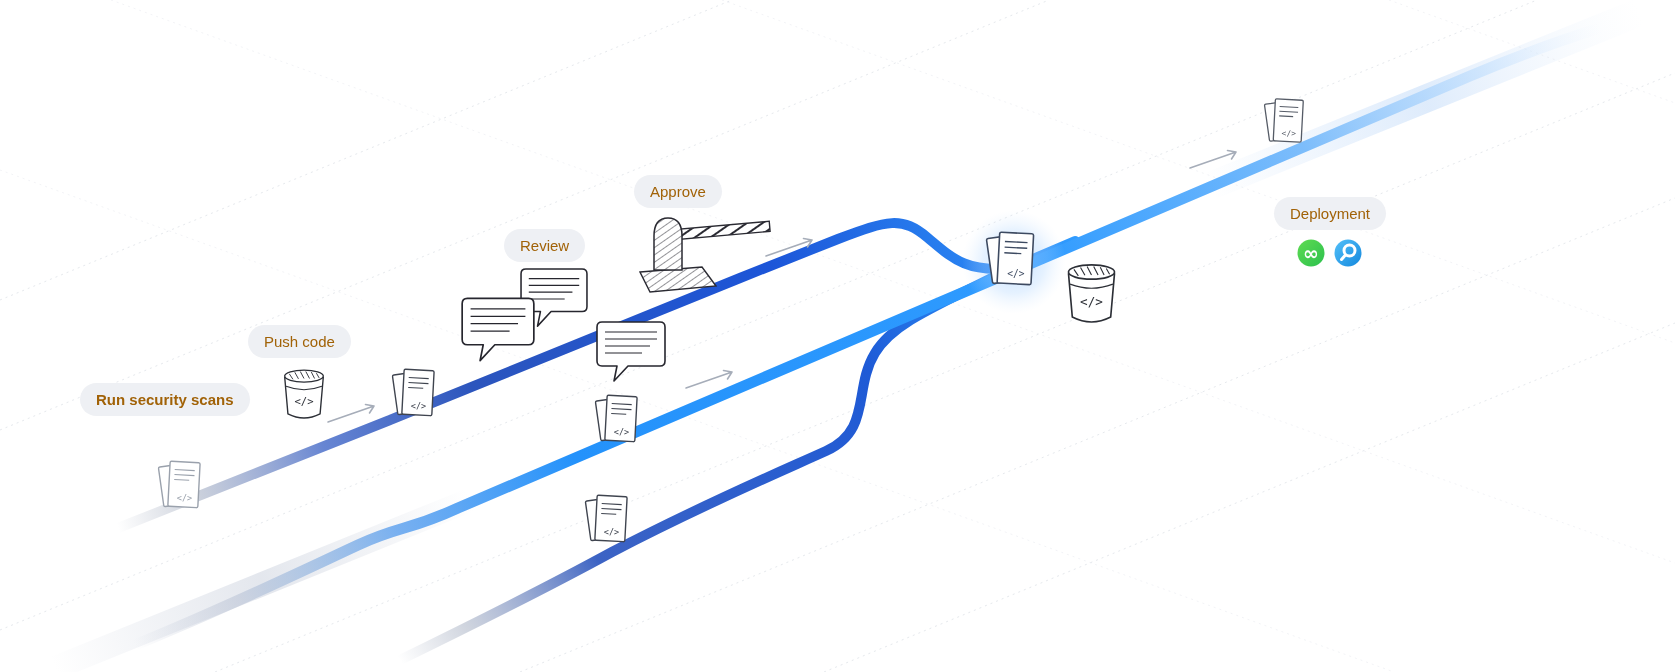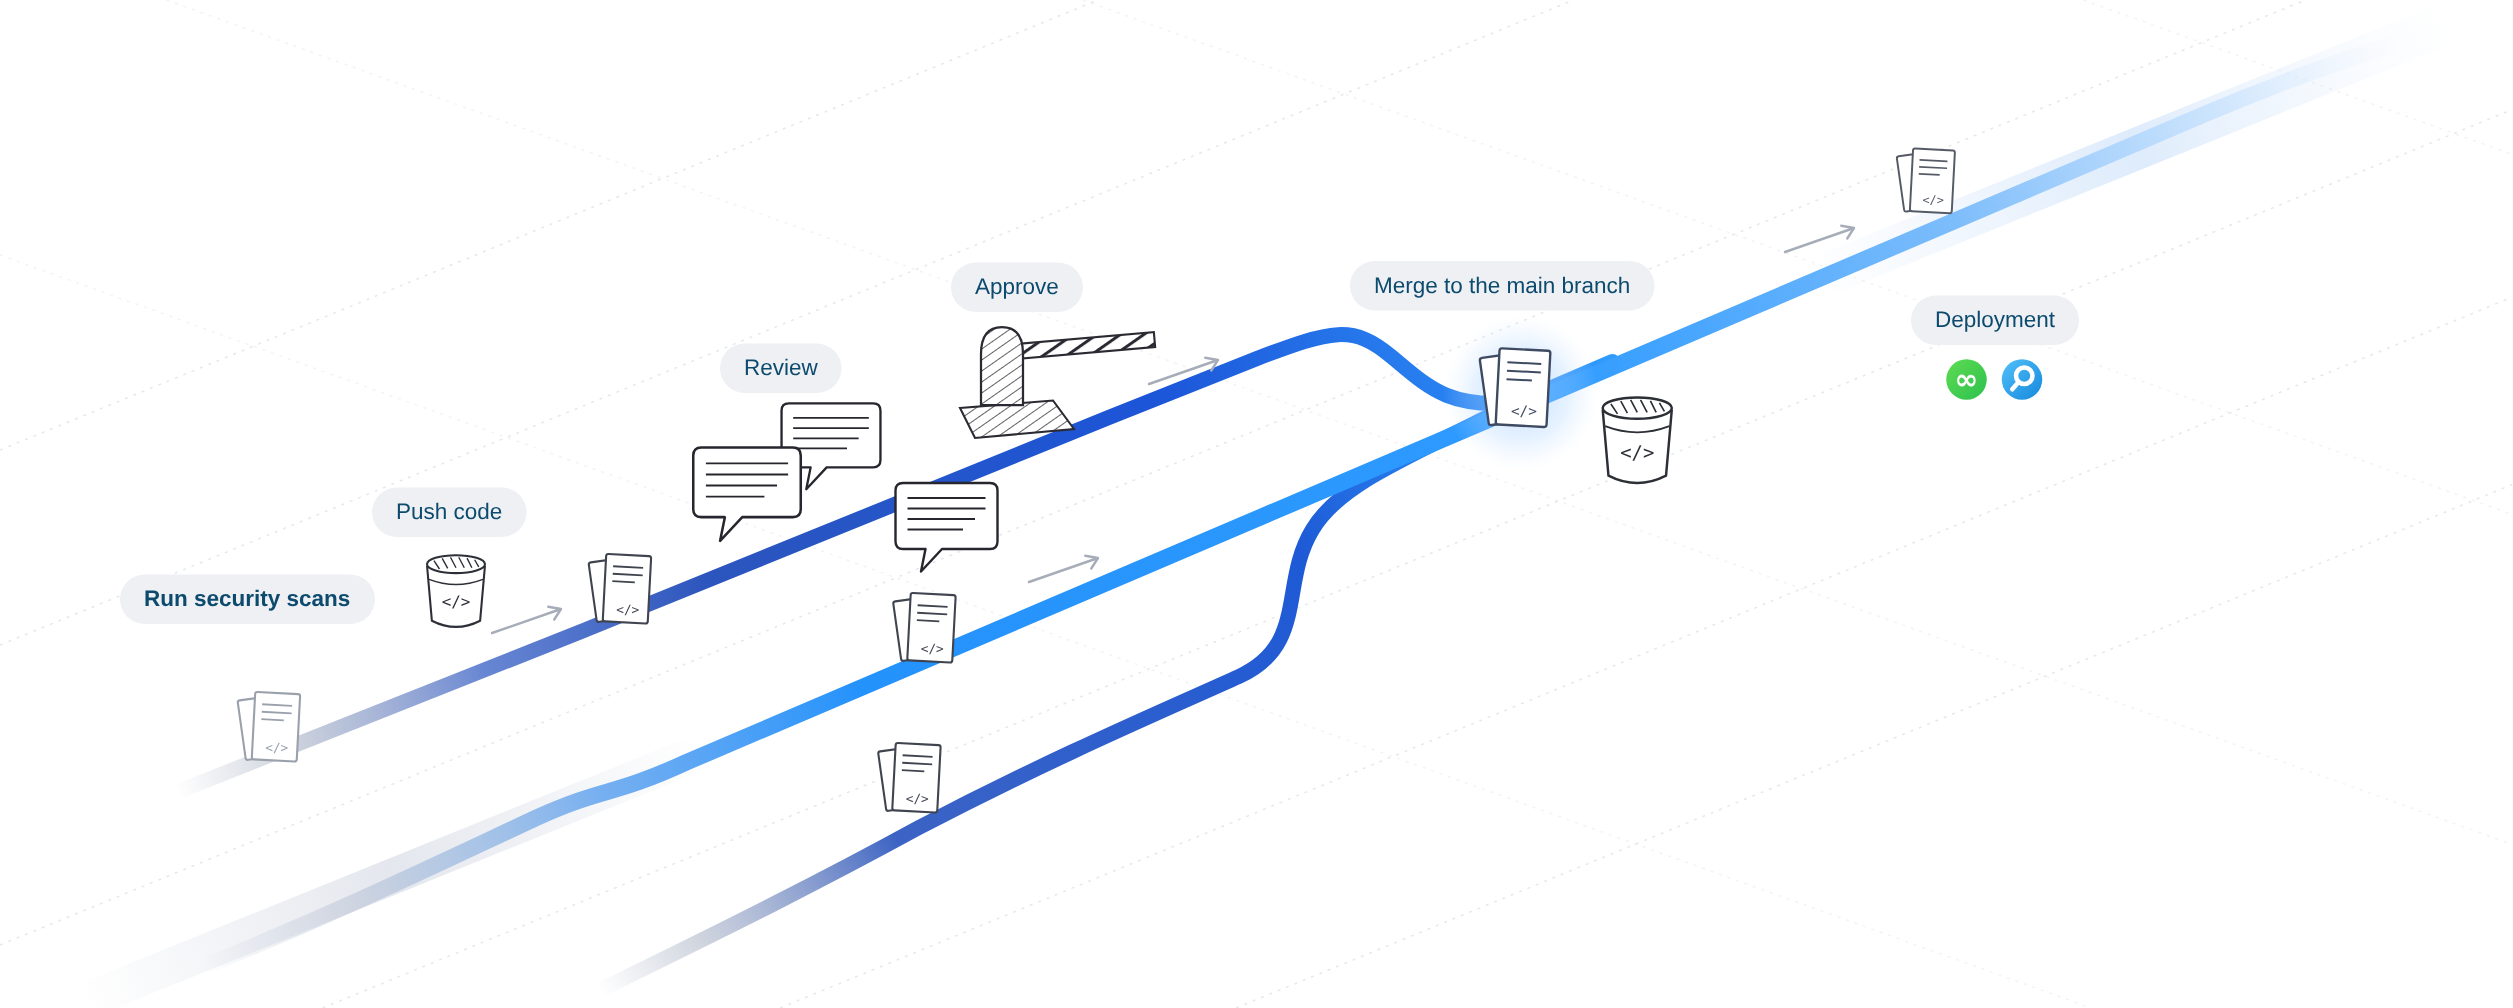--- a/index.html
+++ b/index.html
@@ -3,21 +3,21 @@
 <meta charset="utf-8">
 <title>Workflow</title>
 <style>
   * { margin:0; padding:0; box-sizing:border-box; }
   html,body { background:#ffffff; }
   body { font-family:"Liberation Sans", sans-serif; }
   .stage { position:relative; width:1675px; height:672px; background:#ffffff; overflow:hidden; }
   .scene { position:absolute; left:0; top:0; }
   .icon { position:absolute; overflow:visible; }
   .pill {
-    position:absolute; background:#eef0f4; color:#0c4a6e;
+    position:absolute; background:#eef0f4; color:#a16207;
     font-size:15px; line-height:15px; padding:9px 16px;
     border-radius:18px; white-space:nowrap;
   }
   .grid path { stroke:#d4d8e0; stroke-width:1; stroke-dasharray:2 4; fill:none; opacity:.6; }
   .grid path.cross { opacity:.3; }
   .arrow path { stroke:#a6adb9; stroke-width:1.6; fill:none; stroke-linecap:round; stroke-linejoin:round; }
   text.glyph { font-family:"DejaVu Sans Mono", monospace; fill:currentColor; text-anchor:middle; }
   .glyph-doc { font-size:8.5px; }
   .glyph-barrel { font-size:11.5px; }
   .glyph-infinity { font-family:"DejaVu Sans", sans-serif; font-size:19px; font-weight:bold; fill:#ffffff; text-anchor:middle; }
@@ -207,18 +207,17 @@
     <text class="glyph-infinity" x="14" y="20.5">∞</text>
   </svg>
   <svg class="icon" style="left:1334px; top:239px;" width="28" height="28" viewBox="0 0 28 28">
     <circle cx="14" cy="14" r="13.5" fill="url(#gradBlueIcon)"></circle>
     <circle cx="15.5" cy="11.5" r="5.5" fill="none" stroke="#ffffff" stroke-width="3"></circle>
     <line x1="11" y1="16.5" x2="7.5" y2="20.5" stroke="#ffffff" stroke-width="3" stroke-linecap="round"></line>
   </svg>
 
   <div class="pill" style="left:80px;  top:383px;font-weight:bold;">Run security scans</div>
   <div class="pill" style="left:248px; top:325px;">Push code</div>
-  <div class="pill" style="left:480px; top:229px;">Review</div>
+  <div class="pill" style="left:504px; top:229px;">Review</div>
   <div class="pill" style="left:634px; top:175px;">Approve</div>
-  <div class="pill" style="left:900px; top:174px;">Merge to the main branch</div>
   <div class="pill" style="left:1274px; top:197px;">Deployment</div>
 
 </div>
 
 </body></html>

